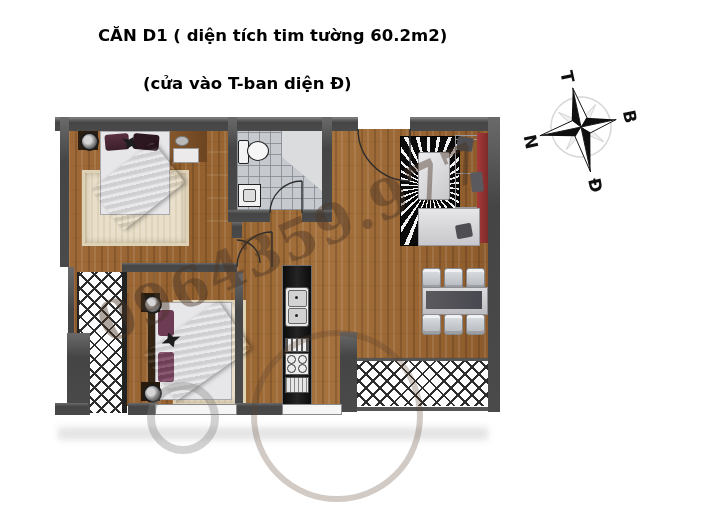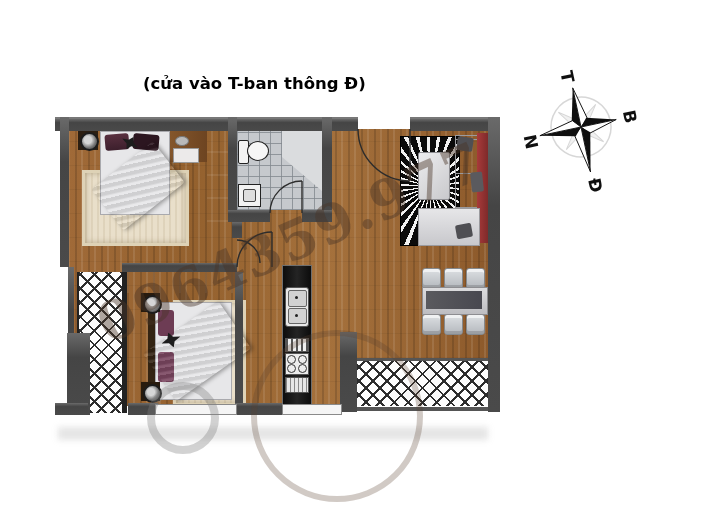--- a/index.html
+++ b/index.html
@@ -46,21 +46,22 @@
     transform:rotate(-24deg);transform-origin:0 50%;z-index:60;white-space:nowrap;}
   .wm-ring{position:absolute;border-radius:50%;z-index:59;}
   #ghost-strip{position:absolute;left:58px;top:427px;width:430px;height:13px;
     background:rgba(135,135,135,.22);filter:blur(3px);z-index:2;}
 </style>
 </head>
 <body>
 
 <div id="stage">
 
-  <div class="title-line" style="left:143px;top:74px;">(cửa vào T-ban thông Đ)</div>
+  <div class="title-line" style="left:98px;top:26px;">CĂN D1 ( diện tích tim tường 60.2m2)</div>
+  <div class="title-line" style="left:143px;top:74px;">(cửa vào T-ban diện Đ)</div>
 
   <svg class="abs" style="left:516px;top:55px;z-index:5" width="130" height="150" viewBox="-65 -72 130 150">
     <g transform="rotate(-12)">
       <circle r="30" fill="none" stroke="#c6c6c6" stroke-width="1.5" opacity=".7"></circle>
       <g fill="#d4d4d4" opacity=".6" transform="rotate(45)">
         <path d="M0,-27 L4,-4 L27,0 L4,4 L0,27 L-4,4 L-27,0 L-4,-4 Z" stroke="#bdbdbd" stroke-width="1" fill="#e9e9e9"></path>
       </g>
 
       <polygon points="0,-40 0,0 -8,-7" fill="#0f0f0f"></polygon>
       <polygon points="0,-40 8,-7 0,0" fill="#ffffff" stroke="#0f0f0f" stroke-width="0.9"></polygon>

